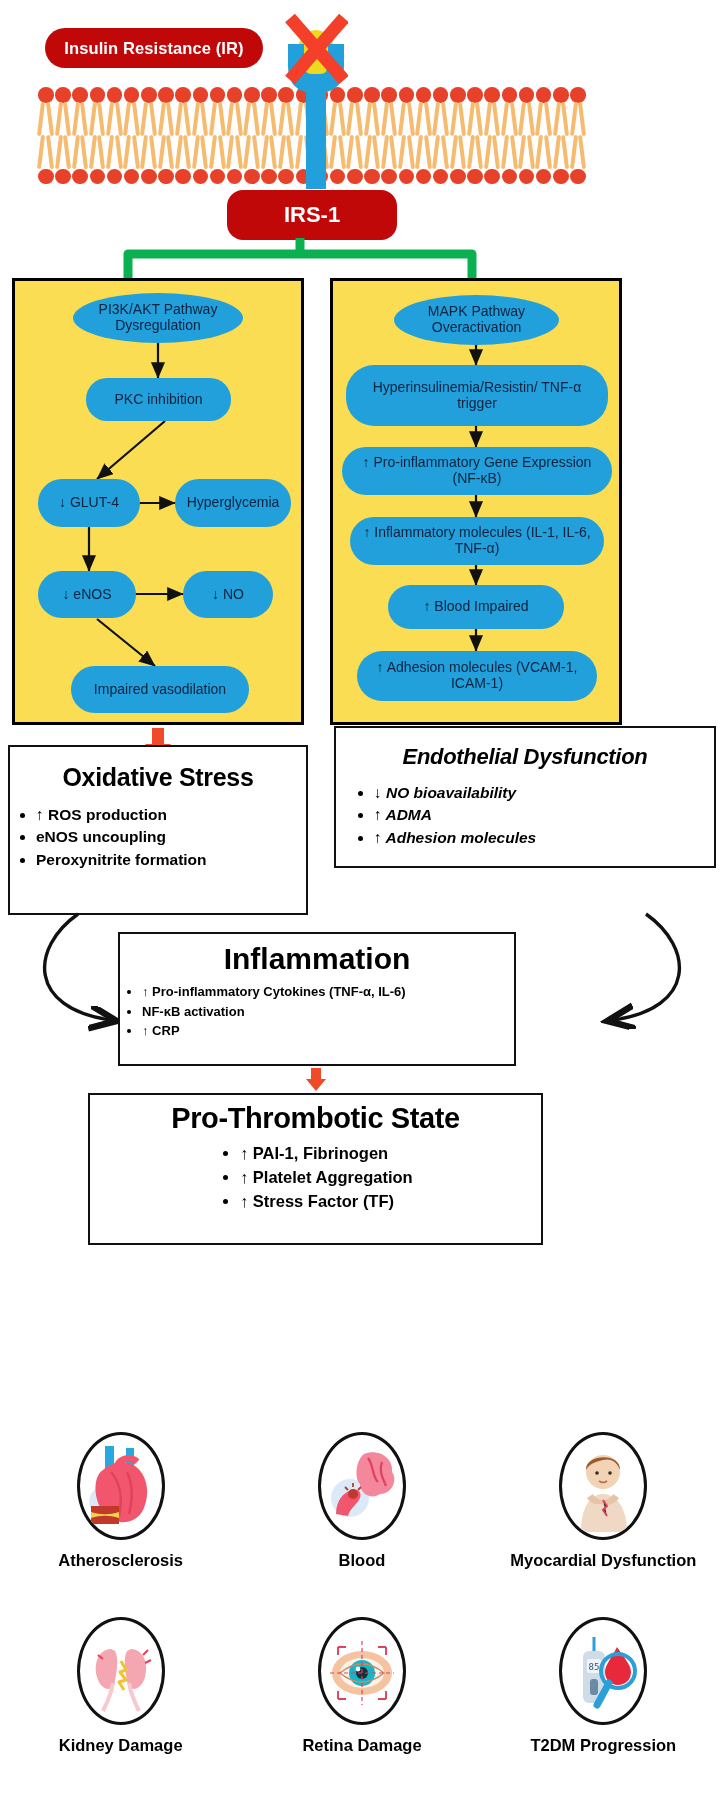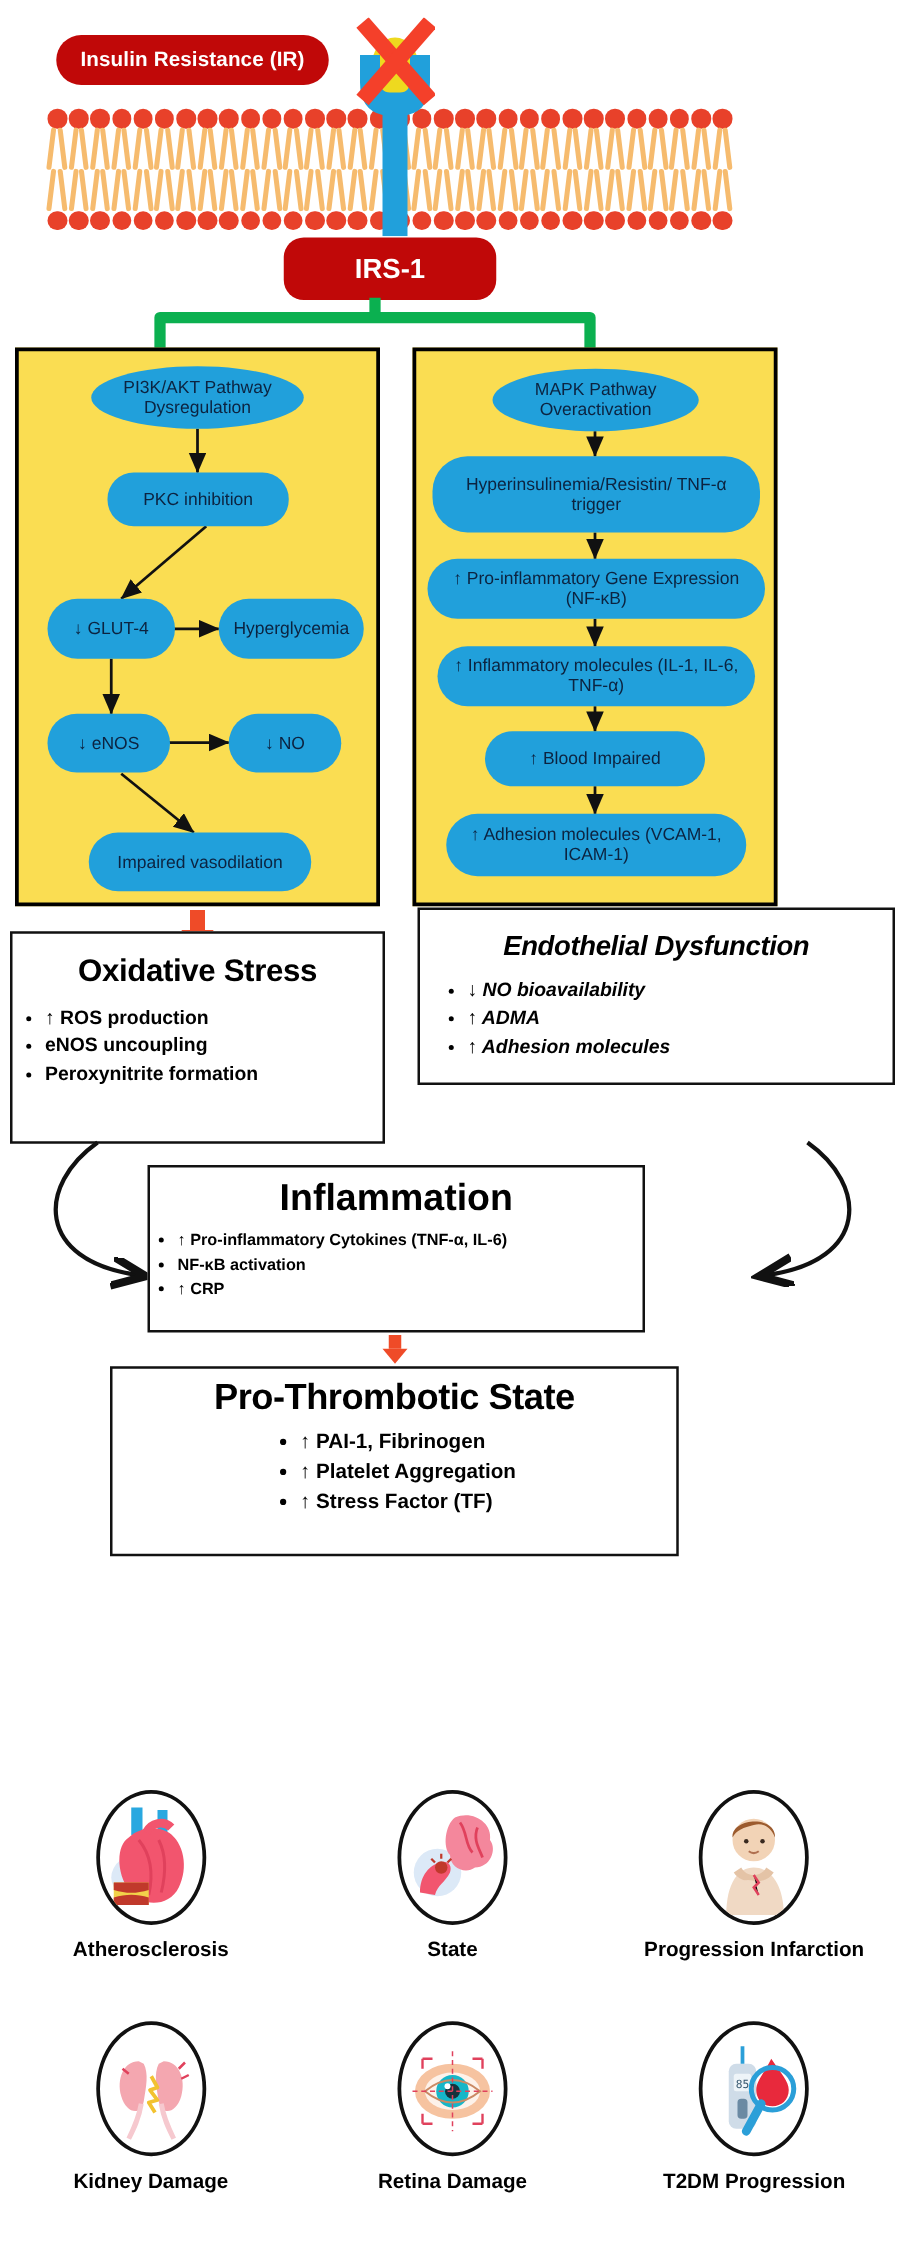--- a/index.html
+++ b/index.html
@@ -636,40 +636,40 @@
             <path d="M60 26 C56 36, 62 44, 64 50" stroke="#e0415c" stroke-width="2.2" fill="none"></path>
             <path d="M14 78 C14 64, 22 56, 30 54 C36 52, 40 56, 38 62 C34 70, 28 72, 26 80 Z" fill="#f2556e"></path>
             <circle cx="31" cy="58" r="5" fill="#c0392b"></circle>
             <g stroke="#c0392b" stroke-width="1.8">
               <line x1="31" y1="47" x2="31" y2="51"></line>
               <line x1="23" y1="51" x2="26" y2="54"></line>
               <line x1="39" y1="51" x2="36" y2="54"></line>
             </g>
           </svg>
         </div>
-        <div class="icap">State</div>
+        <div class="icap">Blood</div>
       </div>
 
       <div class="icon-cell">
         <div class="oval">
           <svg viewBox="0 0 80 100" width="80" height="100">
             <path d="M18 96 C18 70, 28 58, 40 58 C52 58, 64 70, 64 96 Z" fill="#f0d9c4"></path>
             <path d="M30 58 C34 66, 46 66, 50 58 L56 62 C50 72, 30 72, 24 62 Z" fill="#e4c3a6"></path>
             <circle cx="40" cy="36" r="17" fill="#f2d3b6"></circle>
             <path d="M23 34 C22 18, 58 16, 57 34 C54 26, 48 22, 40 24 C32 26, 26 28, 23 34 Z" fill="#9c5b2e"></path>
             <circle cx="34" cy="37" r="1.8" fill="#3a2a20"></circle>
             <circle cx="47" cy="37" r="1.8" fill="#3a2a20"></circle>
             <path d="M36 45 Q40 48 44 45" stroke="#b07050" stroke-width="1.6" fill="none"></path>
             <path d="M28 70 C34 66, 44 68, 48 74 C46 80, 34 80, 28 76 Z" fill="#f0d9c4"></path>
             <g stroke="#e0415c" stroke-width="2">
               <path d="M40 64 l4 6 -4 4 4 6"></path>
             </g>
           </svg>
         </div>
-        <div class="icap">Progression Infarction</div>
+        <div class="icap">Myocardial Dysfunction</div>
       </div>
     </div>
 
     <div class="icon-row">
 
       <div class="icon-cell">
         <div class="oval">
           <svg viewBox="0 0 80 100" width="80" height="100">
             <path d="M30 28 C18 28, 12 42, 16 56 C20 70, 32 72, 34 60 C36 48, 38 38, 34 30 Z" fill="#f4a7b0"></path>
             <path d="M50 28 C62 28, 68 42, 64 56 C60 70, 48 72, 46 60 C44 48, 42 38, 46 30 Z" fill="#f4a7b0"></path>

